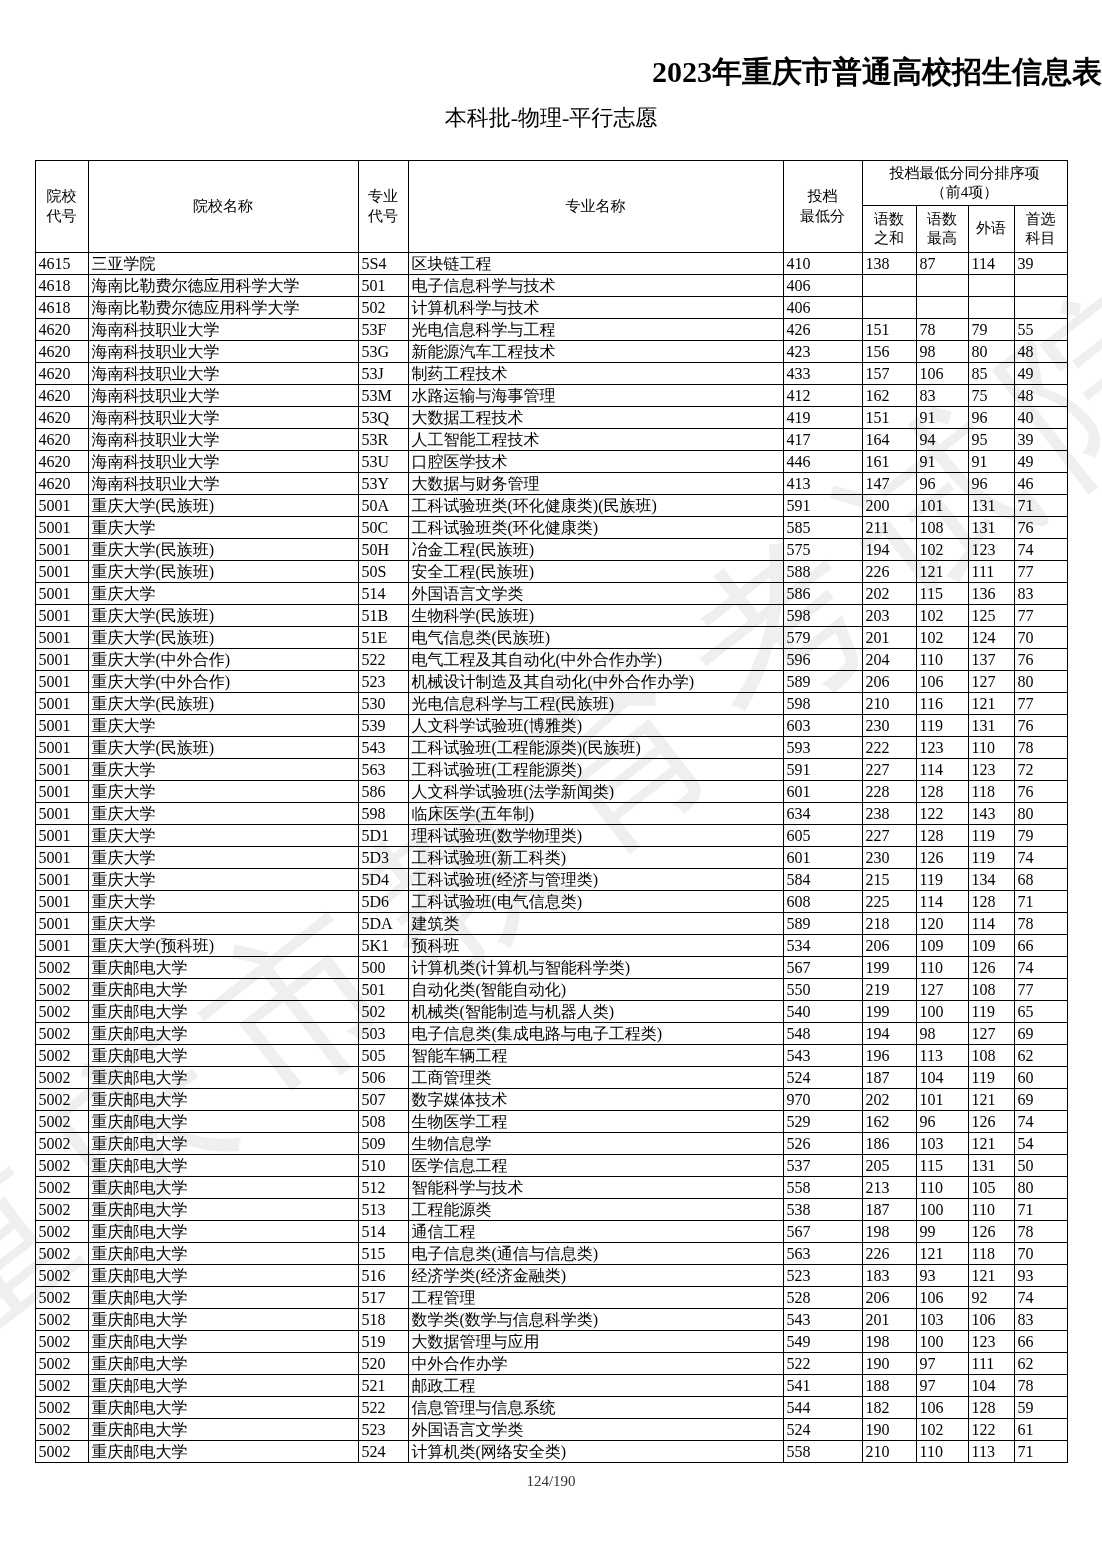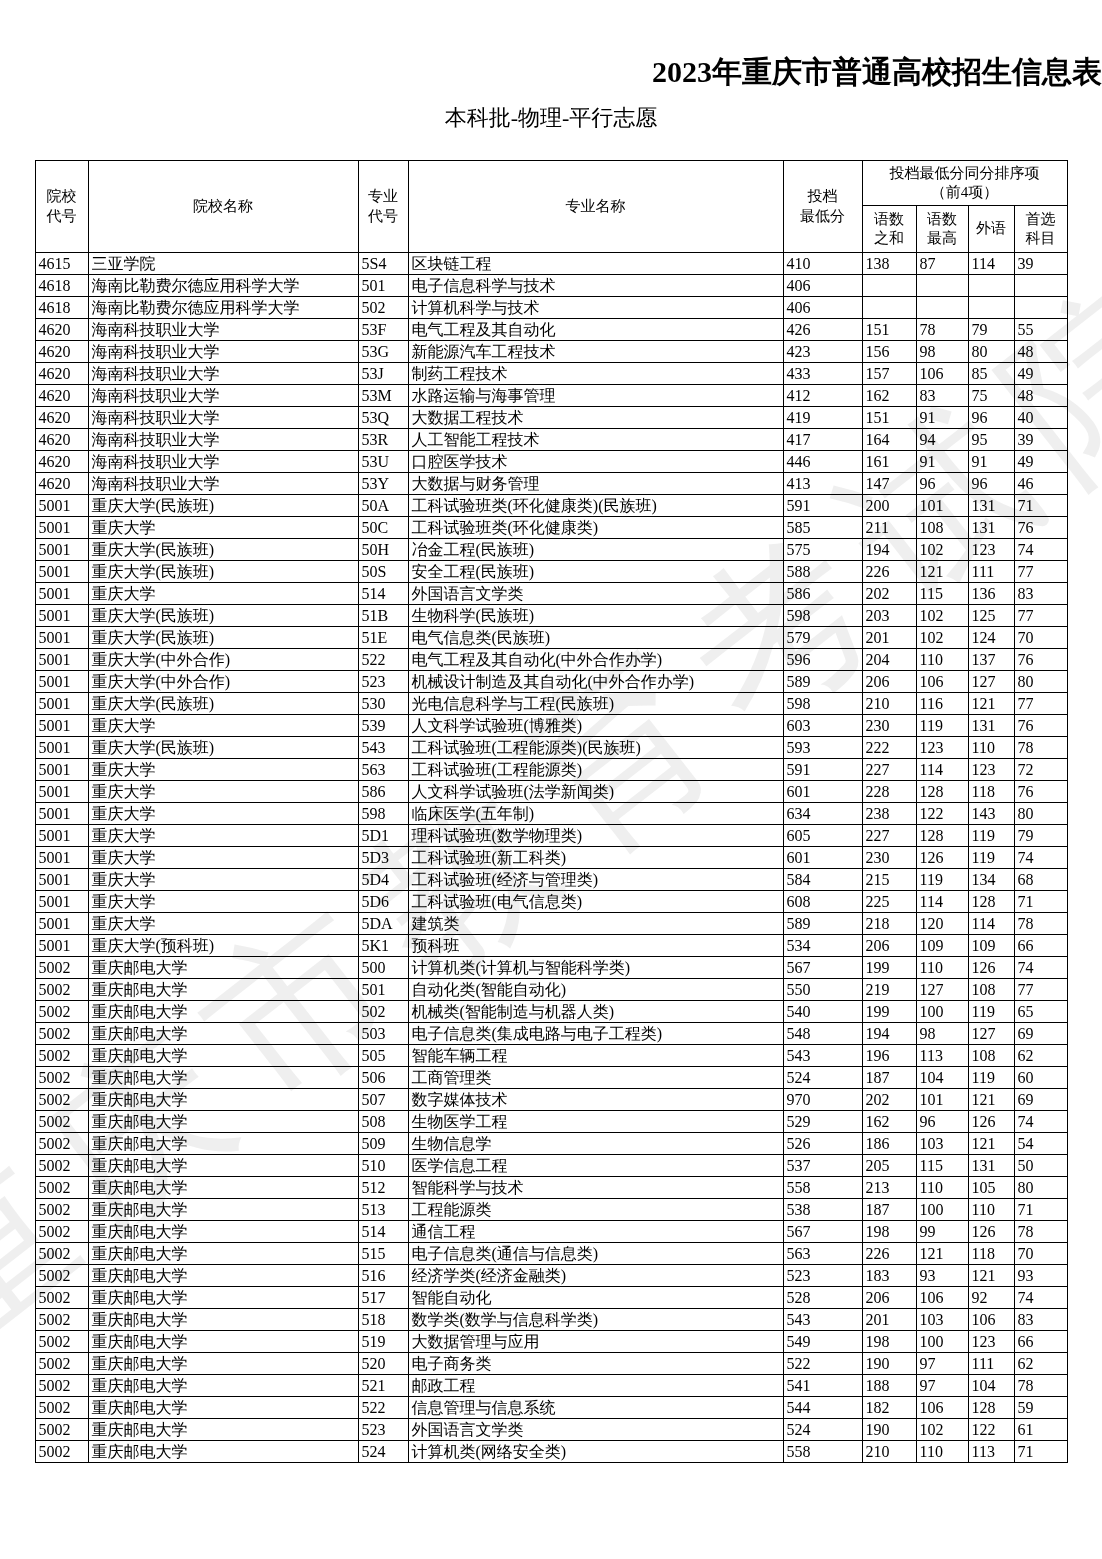--- a/index.html
+++ b/index.html
@@ -149,21 +149,21 @@
           <td>406</td>
           <td></td>
           <td></td>
           <td></td>
           <td></td>
         </tr>
         <tr>
           <td>4620</td>
           <td>海南科技职业大学</td>
           <td>53F</td>
-          <td>电气工程及其自动化</td>
+          <td>光电信息科学与工程</td>
           <td>426</td>
           <td>151</td>
           <td>78</td>
           <td>79</td>
           <td>55</td>
         </tr>
         <tr>
           <td>4620</td>
           <td>海南科技职业大学</td>
           <td>53G</td>
@@ -633,21 +633,21 @@
           <td>523</td>
           <td>183</td>
           <td>93</td>
           <td>121</td>
           <td>93</td>
         </tr>
         <tr>
           <td>5002</td>
           <td>重庆邮电大学</td>
           <td>517</td>
-          <td>智能自动化</td>
+          <td>工程管理</td>
           <td>528</td>
           <td>206</td>
           <td>106</td>
           <td>92</td>
           <td>74</td>
         </tr>
         <tr>
           <td>5002</td>
           <td>重庆邮电大学</td>
           <td>518</td>
@@ -666,21 +666,21 @@
           <td>549</td>
           <td>198</td>
           <td>100</td>
           <td>123</td>
           <td>66</td>
         </tr>
         <tr>
           <td>5002</td>
           <td>重庆邮电大学</td>
           <td>520</td>
-          <td>电子商务类</td>
+          <td>中外合作办学</td>
           <td>522</td>
           <td>190</td>
           <td>97</td>
           <td>111</td>
           <td>62</td>
         </tr>
         <tr>
           <td>5002</td>
           <td>重庆邮电大学</td>
           <td>521</td>
@@ -720,13 +720,14 @@
           <td>计算机类(网络安全类)</td>
           <td>558</td>
           <td>210</td>
           <td>110</td>
           <td>113</td>
           <td>71</td>
         </tr>
       </tbody>
   </table>
 
+  <div class="footer">124/190</div>
 </div>
 
 </body></html>

